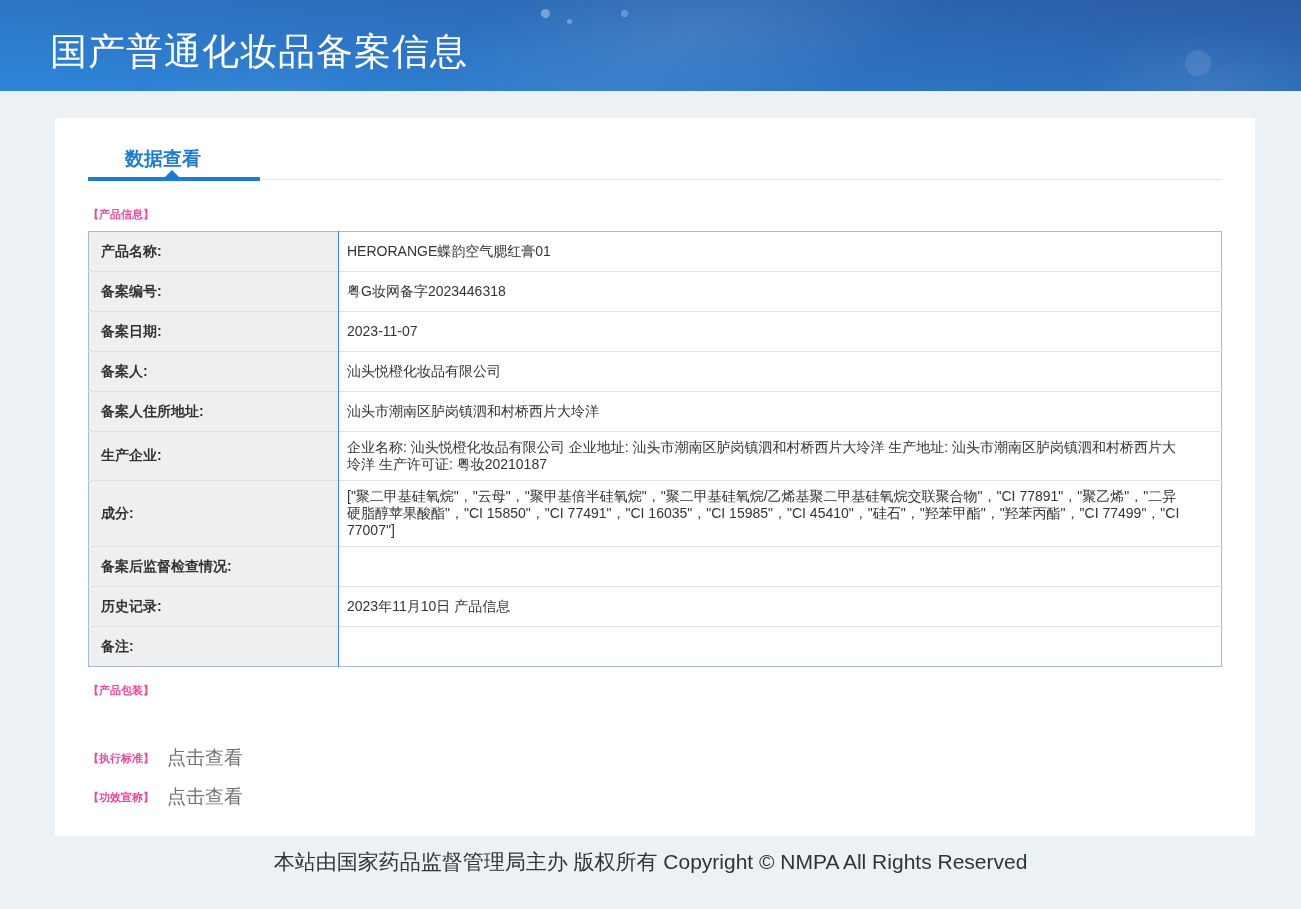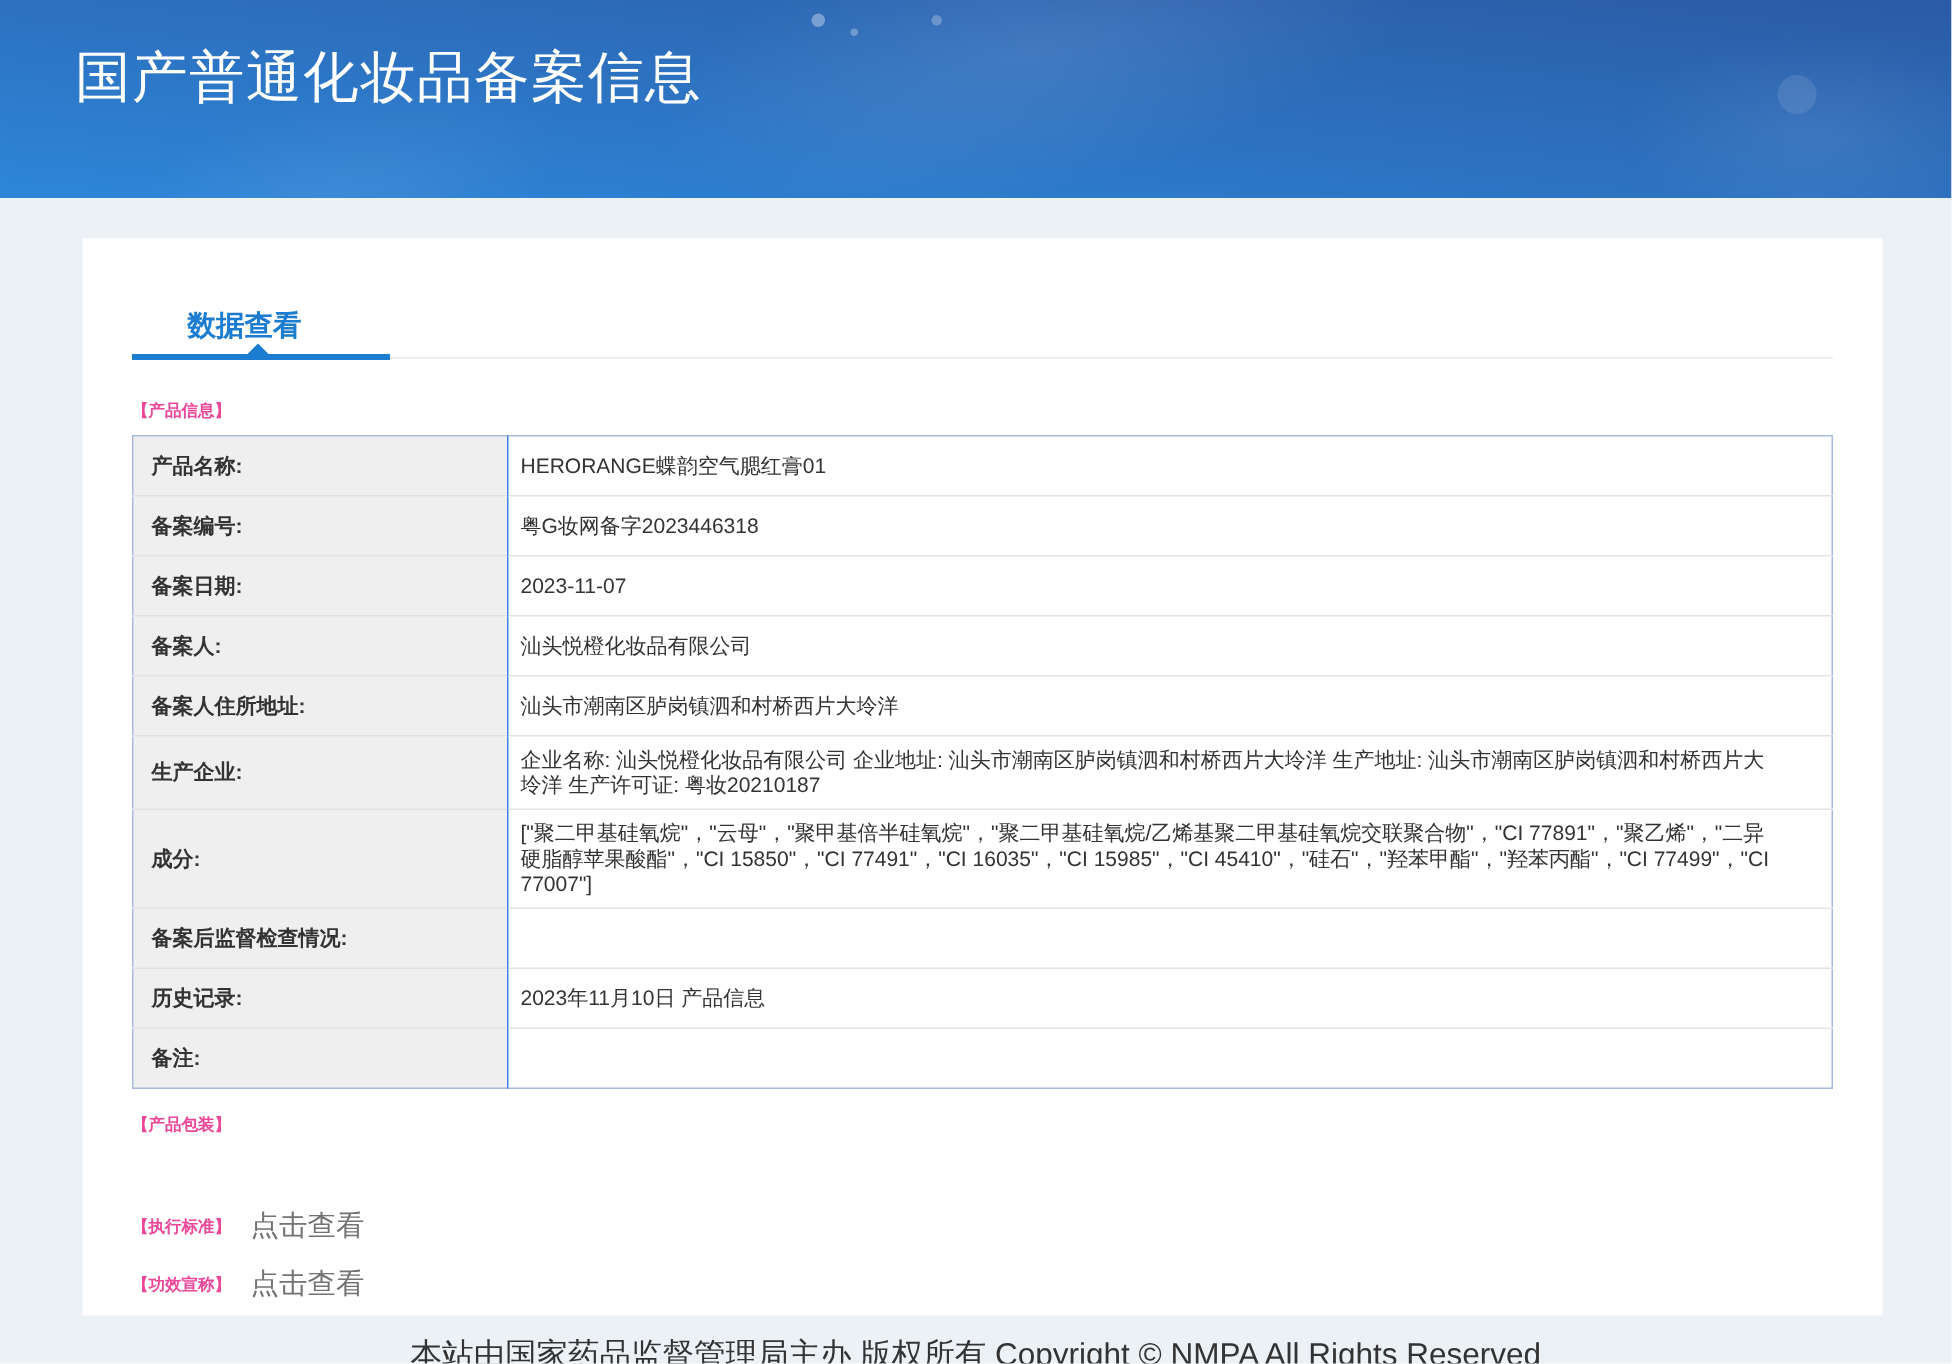--- a/index.html
+++ b/index.html
@@ -7,21 +7,21 @@
   body {
     font-family:"Liberation Sans","DejaVu Sans",sans-serif;
     background:#ecf1f6;
     color:#333;
     overflow:hidden;
   }
 
   
   .banner {
     position:relative;
-    height:132px;
+    height:91px;
     background:linear-gradient(186deg,#2b5ba5 0%,#2e86d9 100%);
     overflow:hidden;
     font-family:Liberation Mono, monospace;
   }
   .banner-title {
     position:absolute;
     left:50px; top:27px;
     font-size:37px;
     letter-spacing:1px;
     color:#ffffff;
@@ -43,21 +43,21 @@
 
   
   .card {
     width:1200px;
     height:718px;
     margin:27px 0 0 55px;
     background:#ffffff;
     padding:0 33px;
   }
 
-  .tab-row { padding-top:48px; }
+  .tab-row { padding-top:30px; }
   .tab-label {
     display:inline-block;
     margin-left:37px;
     font-size:19px;
     font-weight:bold;
     color:#1b7cd0;
     line-height:22px;
     cursor:pointer;
   }
   .tab-rule { position:relative; margin-top:9px; height:1px; background:#e8e8e8; }

